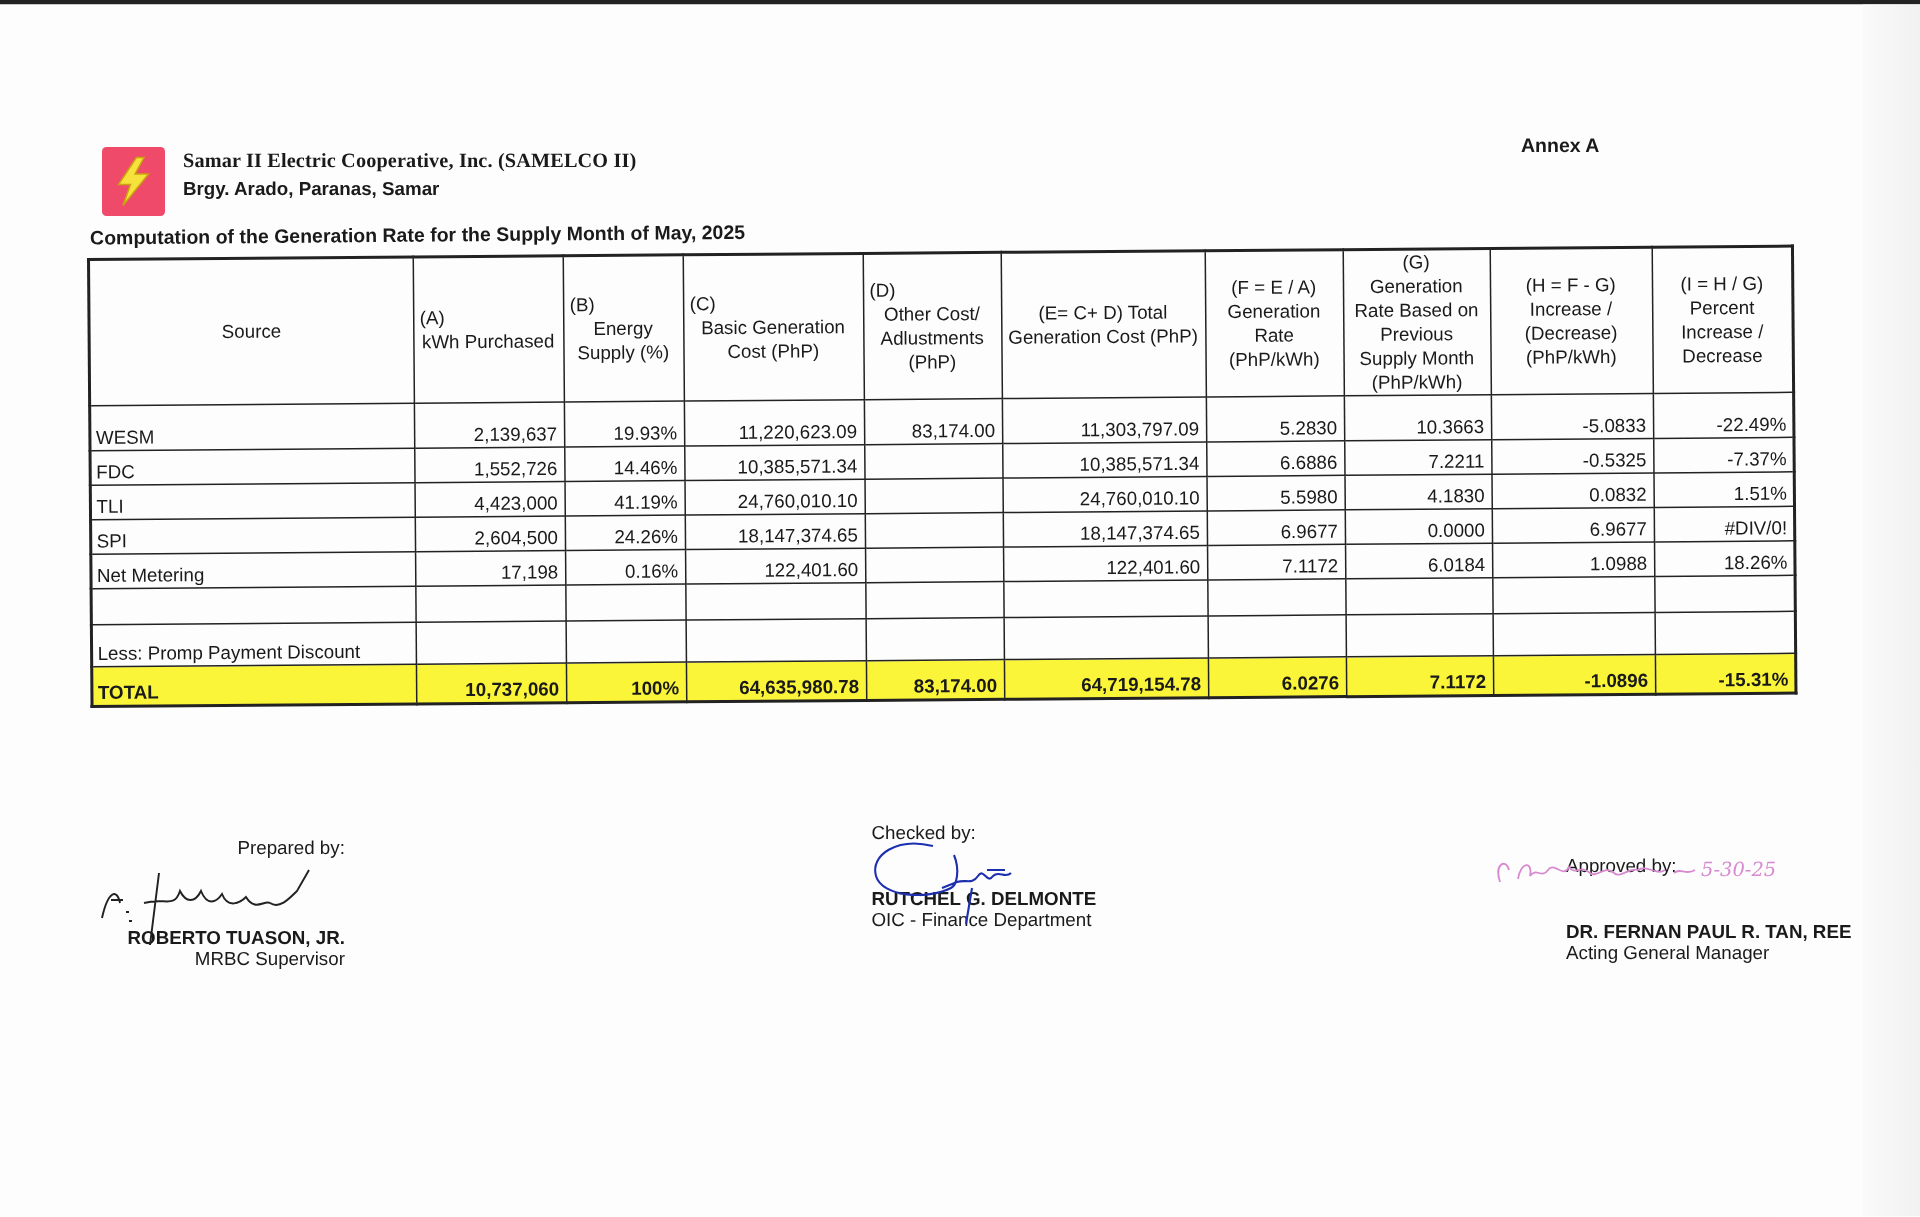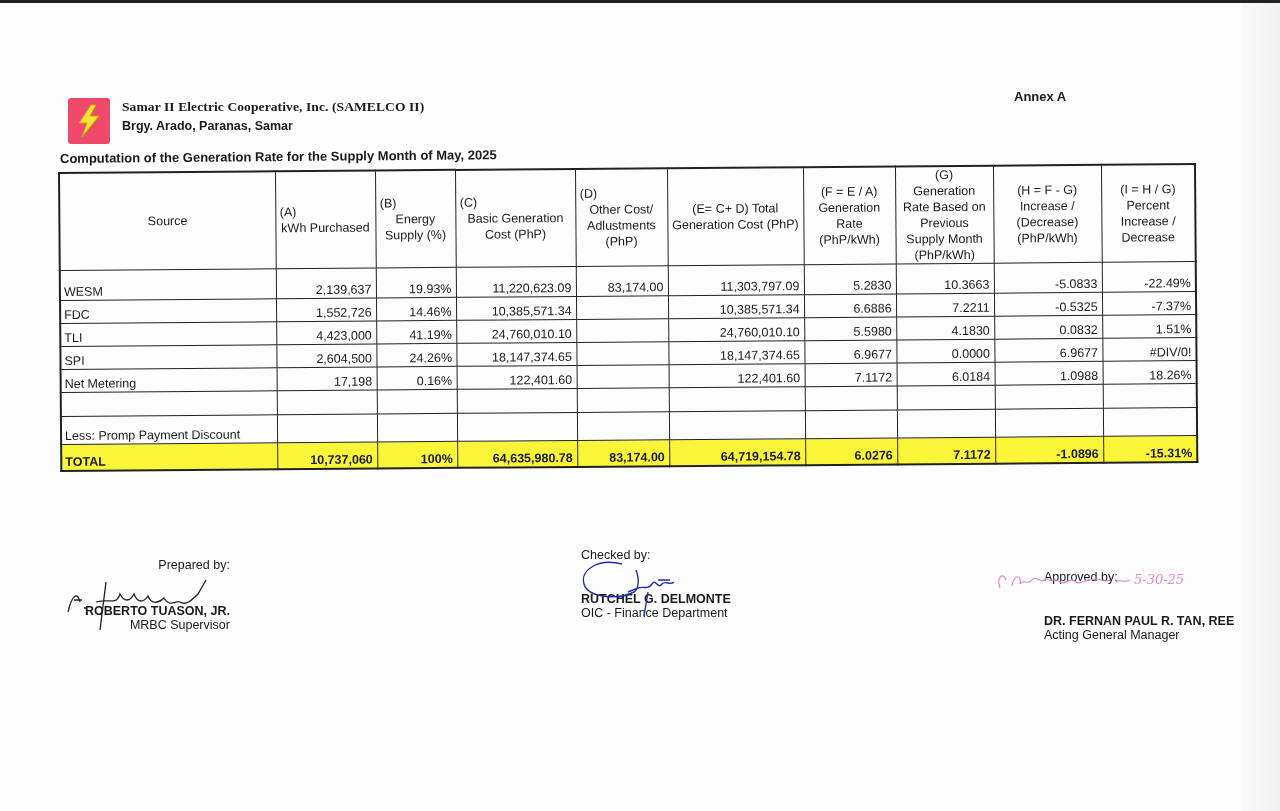--- a/index.html
+++ b/index.html
@@ -47,21 +47,21 @@
     table.gen tr.spacer td { height: 22px; }
     table.gen tr.discount td { height: 26px; }
     table.gen tr.total td { background: #fbf53a; font-weight: bold; height: 24px; }
     table.gen tr.first td { height: 28px; }
 
     .sig { position: absolute; font-size: 12.5px; }
     .sig .label { display: block; }
     .sig .name { display: block; font-weight: bold; }
     .sig .role { display: block; }
     .prepared { left: 85px; top: 558px; text-align: right; }
-    .prepared .name { margin-top: 32px; }
+    .prepared .name { margin-top: 46px; }
     .checked { left: 581px; top: 548px; }
     .checked .name { margin-top: 30px; }
     .approved { left: 1044px; top: 542px; margin-top: 28px; }
     .approved .name { margin-top: 30px; }
     .scribble { position: absolute; pointer-events: none; }
   </style>
 </head>
 <body>
 
 <div class="topbar"></div>

